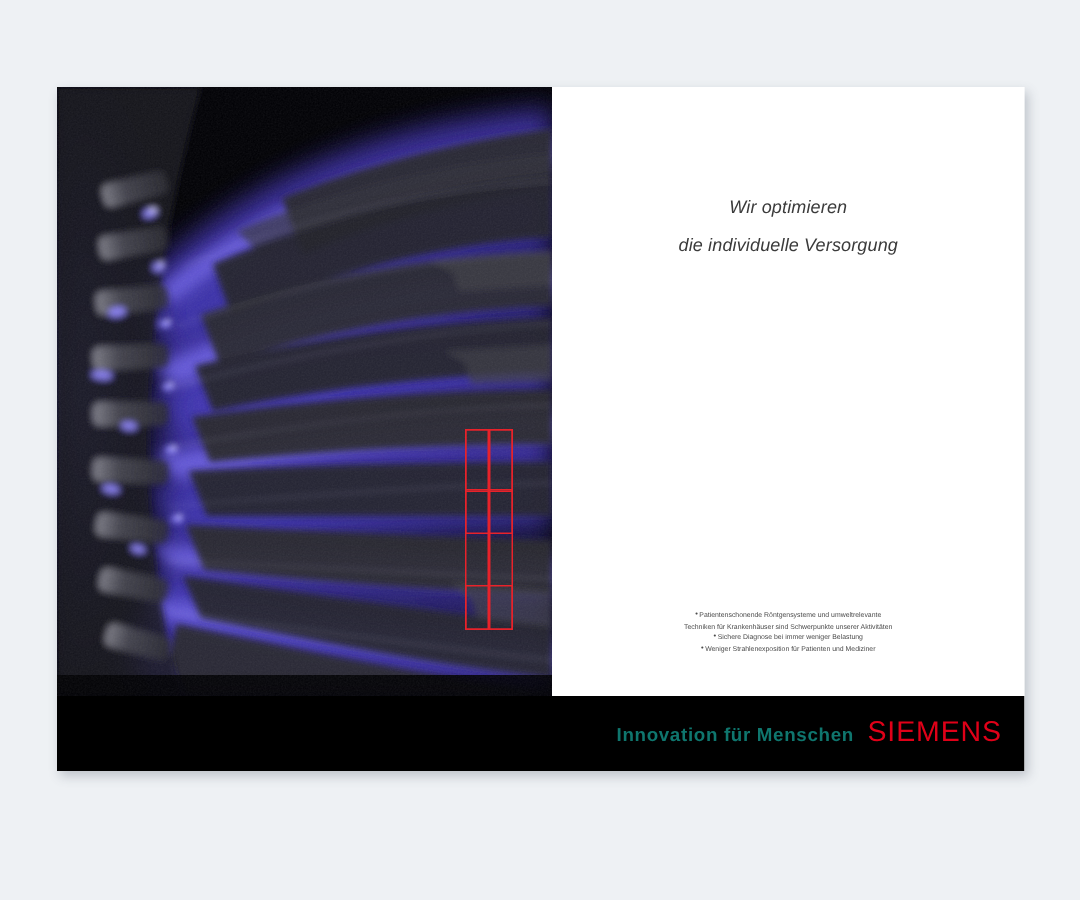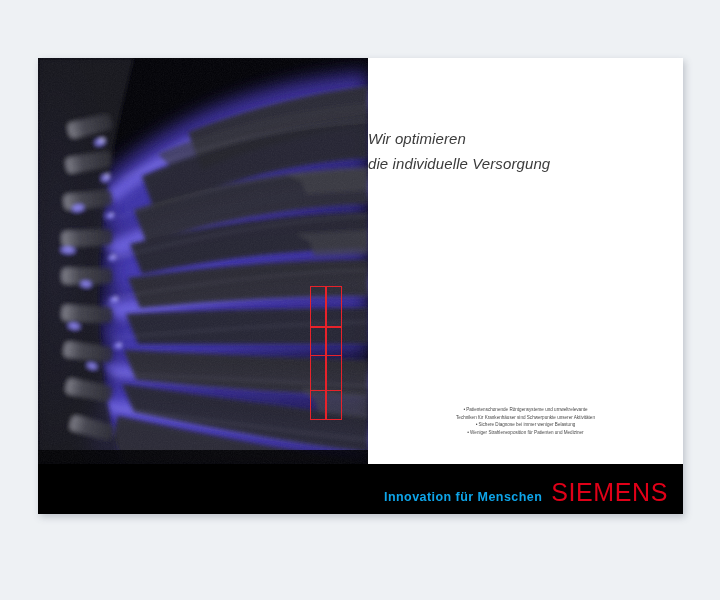--- a/index.html
+++ b/index.html
@@ -56,22 +56,23 @@
     width: 315px;
     height: 406px;
     background: #ffffff;
   }
 
   #headline {
     position: absolute;
     left: 0;
     top: 68px;
     width: 315px;
+    text-align: center;
     font-style: italic;
-    font-size: 15px;
+    font-size: 12px;
     line-height: 25px;
     color: #3b3b3b;
     letter-spacing: 0.1px;
   }
   #headline .hl-line {
     display: block;
     white-space: nowrap;
   }
 
   #bullets {
@@ -107,26 +108,26 @@
     position: absolute;
     right: 15px;
     top: 14px;
     display: flex;
     align-items: baseline;
     gap: 9px;
   }
   #claim {
     font-size: 12.5px;
     font-weight: bold;
-    color: #0ea5e9;
+    color: #0f766e;
     letter-spacing: 0.45px;
     white-space: nowrap;
   }
   #siemens-wordmark {
-    font-size: 25px;
+    font-size: 19px;
     font-weight: normal;
     color: #e00018;
     letter-spacing: 0.6px;
     white-space: nowrap;
   }
 </style>
 </head>
 <body>
 
 <div id="brochure">

